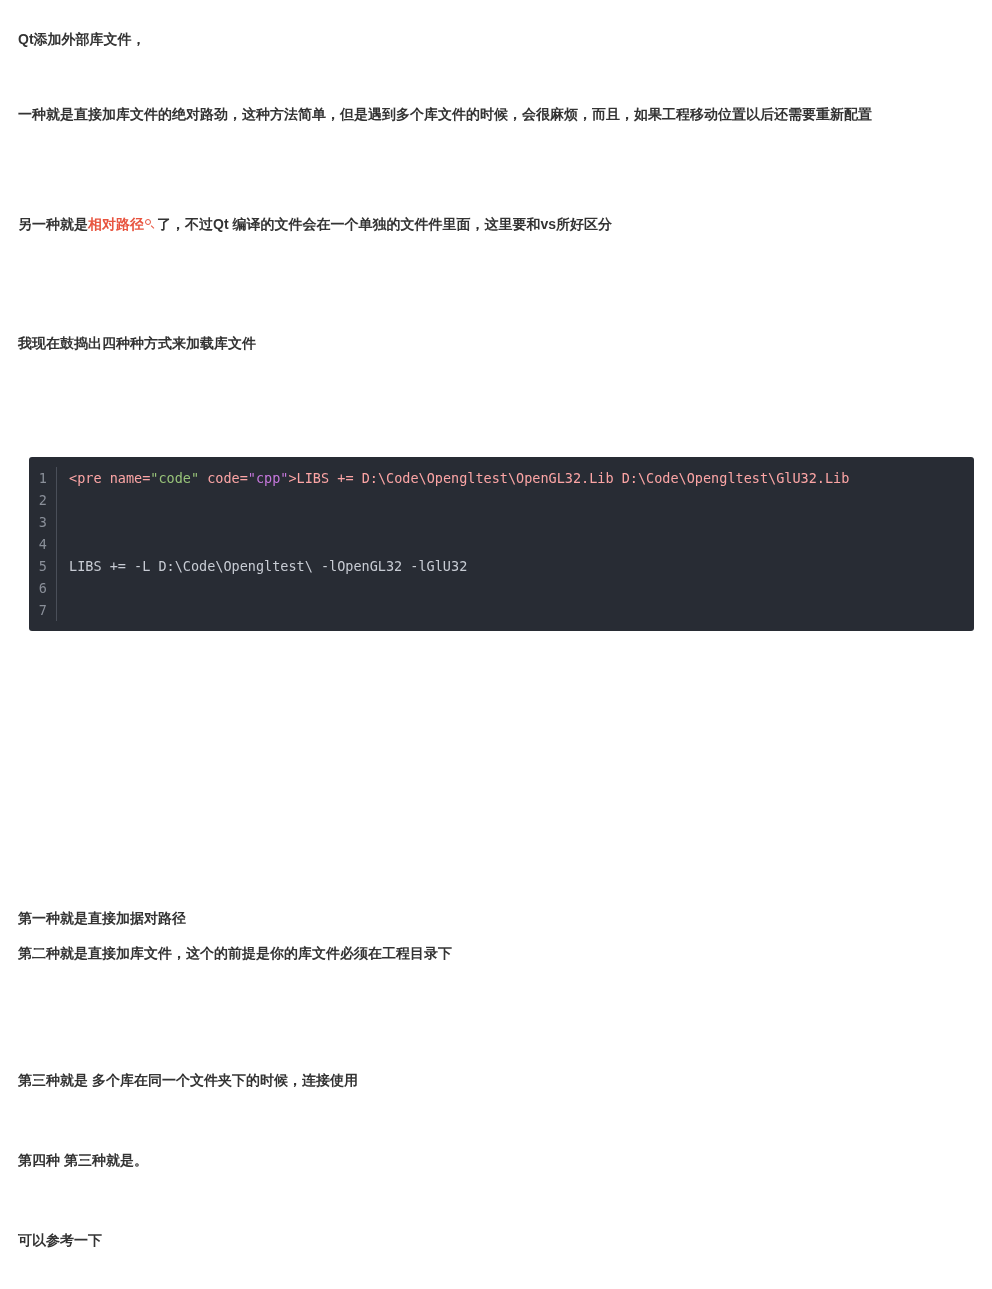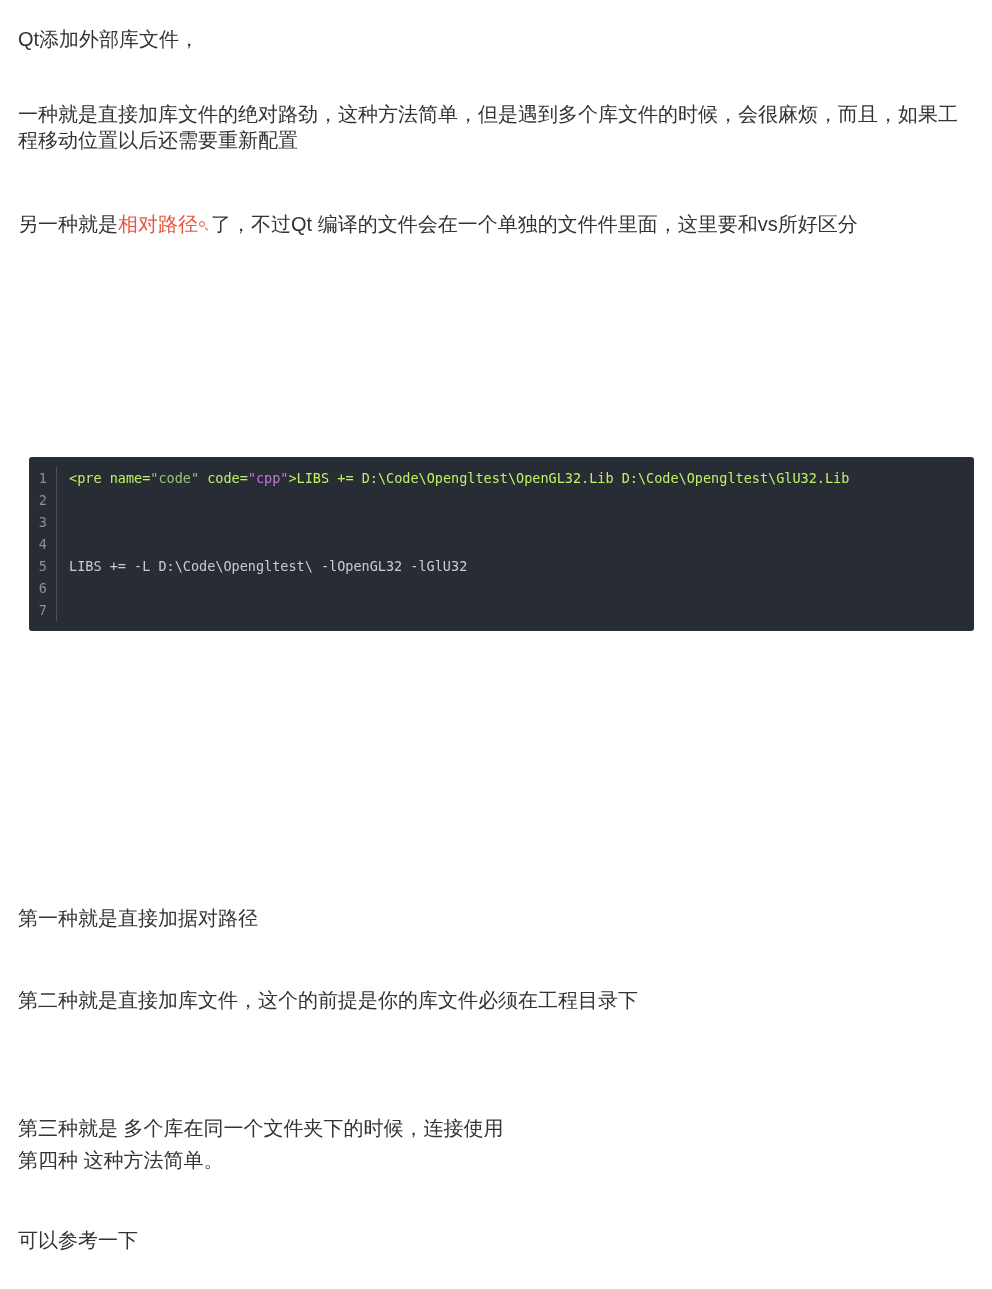--- a/index.html
+++ b/index.html
@@ -15,32 +15,33 @@
     -webkit-font-smoothing: antialiased;
   }
   .page {
     position: relative;
     width: 992px;
     min-height: 1289px;
     box-sizing: border-box;
     padding: 0 18px;
   }
   .para {
-    font-size: 20px;
+    font-size: 14px;
     line-height: 26px;
     color: #333333;
     margin: 0;
+    font-weight: bold;
   }
   .p-title { position: absolute; top: 26px; left: 18px; }
   .p-abs   { position: absolute; top: 101px; left: 18px; width: 945px; }
   .p-rel   { position: absolute; top: 211px; left: 18px; }
   .p-four  { position: absolute; top: 330px; left: 18px; }
   .p-first { position: absolute; top: 867px; left: 18px; margin-top: 38px; }
-  .p-second{ position: absolute; top: 987px; left: 18px; }
-  .p-third { position: absolute; top: 1067px; left: 18px; margin-top: 48px; }
+  .p-second{ position: absolute; top: 940px; left: 18px; }
+  .p-third { position: absolute; top: 1067px; left: 18px; }
   .p-fourth{ position: absolute; top: 1147px; left: 18px; }
   .p-ref   { position: absolute; top: 1227px; left: 18px; }
 
   .link-red {
     color: #e8543f;
     text-decoration: none;
     cursor: pointer;
   }
   .mag {
     display: inline-block;
@@ -98,33 +99,34 @@
     border-right: 1px solid #4a4f59;
     box-sizing: border-box;
     user-select: none;
   }
   .code-text {
     padding-left: 12px;
     color: #c8ccd4;
   }
   .tok-str { color: #98c379; }
   .tok-key { color: #c678dd; }
-  .tok-plain { color: #bef264; }
+  .tok-plain { color: #fca5a5; }
 </style>
 </head>
 <body>
 
 <div class="page">
 
   <p class="para p-title">Qt添加外部库文件，</p>
 
   <p class="para p-rel"><span>另一种就是</span><a class="link-red" href="#">相对路径</a><span class="mag"></span><span>了，不过Qt 编译的文件会在一个单独的文件件里面，这里要和vs所好区分</span></p>
 
   <p class="para p-abs">一种就是直接加库文件的绝对路劲，这种方法简单，但是遇到多个库文件的时候，会很麻烦，而且，如果工程移动位置以后还需要重新配置</p>
 
+  <p class="para p-four">我现在鼓捣出四种种方式来加载库文件</p>
 
   <div class="codeblock">
 
     <div class="code-row">
       <div class="gutter">1</div>
       <div class="code-text"><span class="tok-plain">&lt;pre name=</span><span class="tok-str">"code"</span><span class="tok-plain"> code=</span><span class="tok-key">"cpp"</span><span class="tok-plain">&gt;LIBS += D:\Code\Opengltest\OpenGL32.Lib D:\Code\Opengltest\GlU32.Lib</span></div>
     </div>
 
     <div class="code-row">
       <div class="gutter">2</div>
@@ -152,16 +154,16 @@
 
     <div class="code-row">
       <div class="gutter">7</div>
     </div>
 
   </div>
 
   <p class="para p-first">第一种就是直接加据对路径</p>
   <p class="para p-second">第二种就是直接加库文件，这个的前提是你的库文件必须在工程目录下</p>
   <p class="para p-third">第三种就是 多个库在同一个文件夹下的时候，连接使用</p>
-  <p class="para p-fourth">第四种 这种方法简单。</p>
+  <p class="para p-fourth">第四种 第三种就是。</p>
   <p class="para p-ref">可以参考一下</p>
 
 </div>
 
 </body></html>

